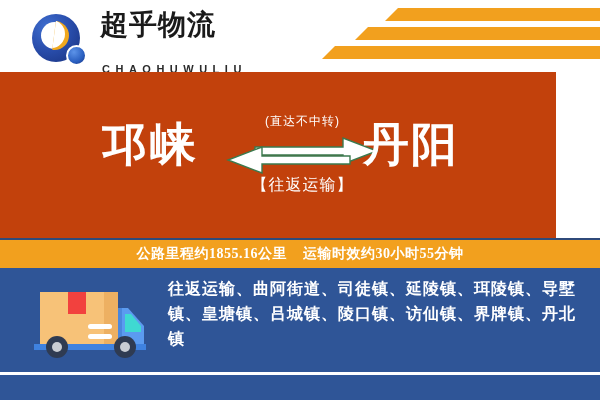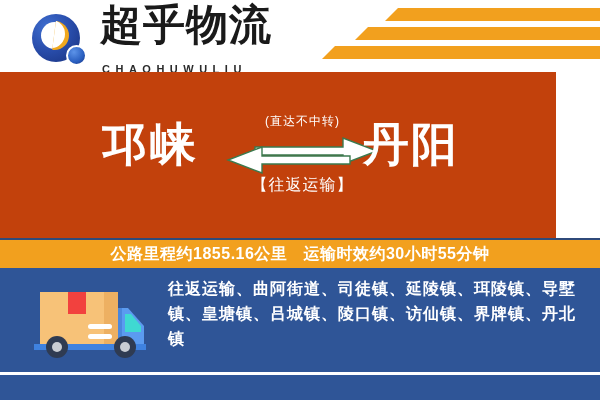--- a/index.html
+++ b/index.html
@@ -32,21 +32,21 @@
     background:#ffffff;
   }
   .logo-dot{
     position:absolute;left:36px;top:33px;width:21px;height:21px;border-radius:50%;
     background:radial-gradient(circle at 35% 30%,#5c93e8 0%,#2a5fc0 60%,#17307d 100%);
     border:2px solid #ffffff;box-sizing:border-box;
   }
   #logo-text{margin-left:8px;}
   #brand-cn{
     font-family:"DejaVu Sans",sans-serif;
-    font-size:42px;font-weight:bold;color:#1a1a1a;line-height:38px;
+    font-size:28px;font-weight:bold;color:#1a1a1a;line-height:38px;
     letter-spacing:1px;white-space:nowrap;
   }
   #brand-en{
     font-size:11px;font-weight:bold;color:#2b2b2b;letter-spacing:5.5px;
     line-height:14px;margin-top:18px;margin-left:2px;white-space:nowrap;
   }
   #stripes{position:absolute;right:0;top:8px;width:300px;height:58px;}
   .stripe{
     position:absolute;right:0;height:13px;background:#f2a01e;
   }
@@ -82,22 +82,22 @@
   }
 
   
   #infobar{
     position:absolute;left:0;top:238px;width:600px;height:30px;
     background:#f2a01e;border-top:2px solid #2f4a7a;
     box-sizing:border-box;
     display:flex;align-items:center;justify-content:center;
   }
   #infobar .txt{
-    font-family:Liberation Sans, sans-serif;
-    font-size:16px;font-weight:bold;color:#ffffff;white-space:nowrap;
+    font-family:Liberation Serif, serif;
+    font-size:14px;font-weight:bold;color:#ffffff;white-space:nowrap;
     letter-spacing:0.5px;
   }
   #infobar .gap{display:inline-block;width:16px;}
 
   
   #areas{
     position:absolute;left:0;top:268px;width:600px;height:104px;background:#2f5597;
   }
   #truck{position:absolute;left:28px;top:14px;width:124px;height:78px;}
   #areas-text{

